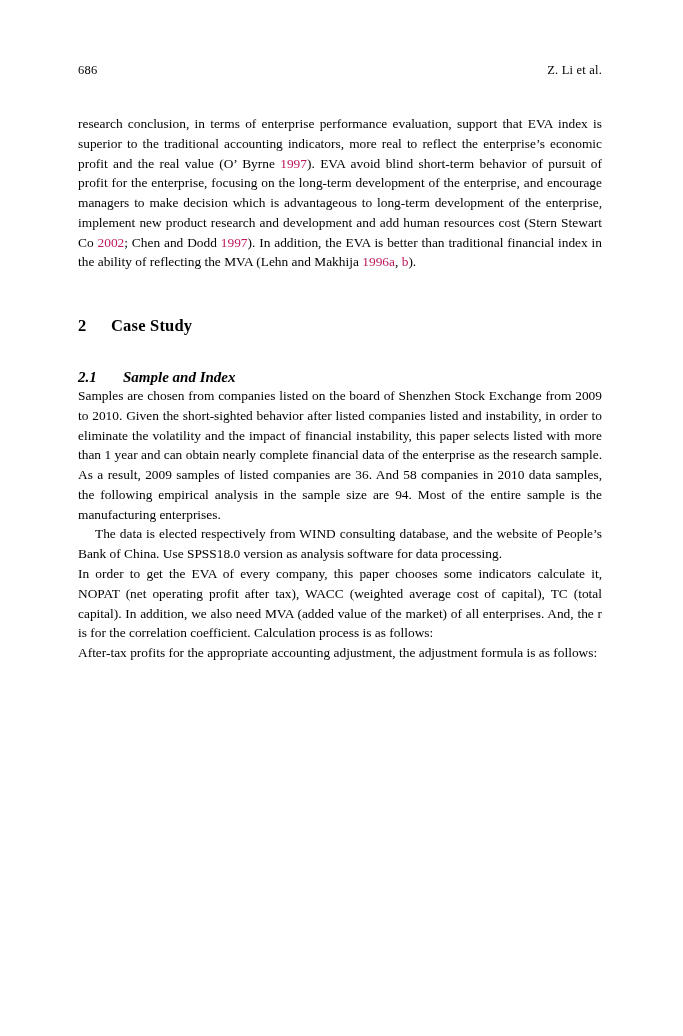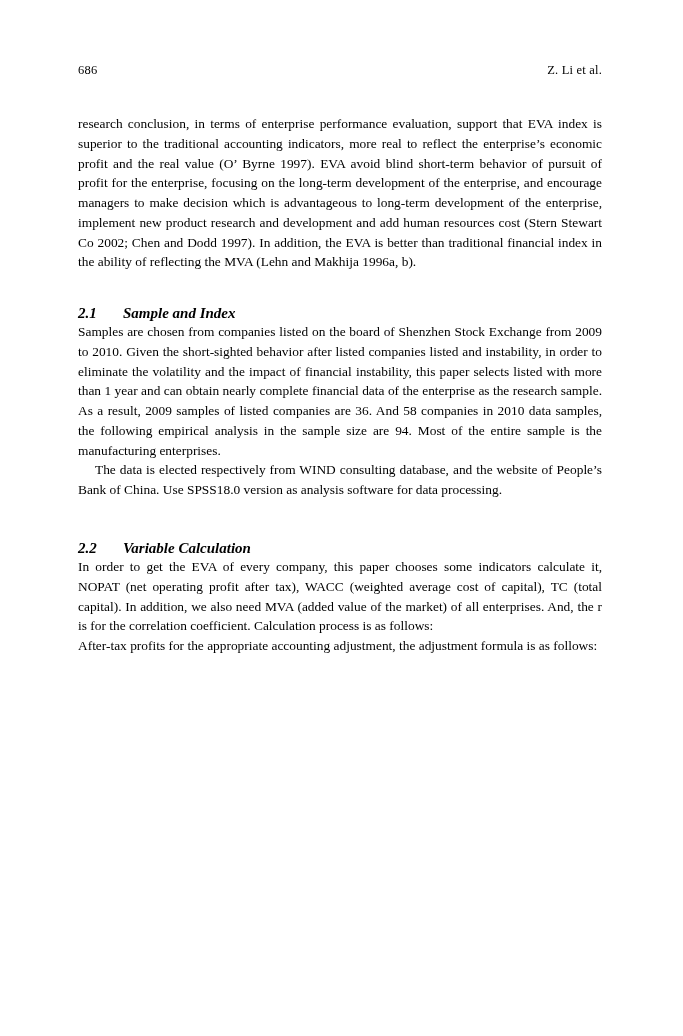--- a/index.html
+++ b/index.html
@@ -41,21 +41,21 @@
 
   p.body {
     font-size: 13.4px;
     line-height: 1.475;
     text-align: justify;
     margin: 0 0 0 0;
     hyphens: none;
   }
   p.indent { text-indent: 17px; }
 
-  .ref { color: #000000; }
+  .ref { color: #be185d; }
 
   h2.section {
     font-size: 16.5px;
     font-weight: bold;
     margin: 44px 0 0 0;
     letter-spacing: 0.2px;
   }
   h2.section .num { display: inline-block; width: 33px; }
 
   h3.subsection {
@@ -81,28 +81,28 @@
 <div class="page">
   <div class="content">
 
     <div class="runhead">
       <span class="folio">686</span>
       <span class="authors">Z. Li et al.</span>
     </div>
 
     <p class="body"><span>research conclusion, in terms of enterprise performance evaluation, support that EVA index is superior to the traditional accounting indicators, more real to reflect the enterprise’s economic profit and the real value (O’ Byrne </span><span class="ref">1997</span><span>). EVA avoid blind short-term behavior of pursuit of profit for the enterprise, focusing on the long-term development of the enterprise, and encourage managers to make decision which is advantageous to long-term development of the enterprise, implement new product research and development and add human resources cost (Stern Stewart Co </span><span class="ref">2002</span><span>; Chen and Dodd </span><span class="ref">1997</span><span>). In addition, the EVA is better than traditional financial index in the ability of reflecting the MVA (Lehn and Makhija </span><span class="ref">1996a</span><span>, </span><span class="ref">b</span><span>).</span></p>
 
+    <h2 class="section"><span class="num">2</span><span>Case Study</span></h2>
 
     <h3 class="subsection"><span class="num">2.1</span><span>Sample and Index</span></h3>
 
     <p class="body gap-after-head">Samples are chosen from companies listed on the board of Shenzhen Stock Exchange from 2009 to 2010. Given the short-sighted behavior after listed companies listed and instability, in order to eliminate the volatility and the impact of financial instability, this paper selects listed with more than 1 year and can obtain nearly complete financial data of the enterprise as the research sample. As a result, 2009 samples of listed companies are 36. And 58 companies in 2010 data samples, the following empirical analysis in the sample size are 94. Most of the entire sample is the manufacturing enterprises.</p>
 
     <p class="body indent">The data is elected respectively from WIND consulting database, and the website of People’s Bank of China. Use SPSS18.0 version as analysis software for data processing.</p>
 
-    <h3 class="subsection" style="margin-top:40px;"><span class="num">2.2</span><span>Variable Calculation</span></h3>
 
     <p class="body gap-after-head">In order to get the EVA of every company, this paper chooses some indicators calculate it, NOPAT (net operating profit after tax), WACC (weighted average cost of capital), TC (total capital). In addition, we also need MVA (added value of the market) of all enterprises. And, the r is for the correlation coefficient. Calculation process is as follows:</p>
 
 
     <p class="body gap-after-head">After-tax profits for the appropriate accounting adjustment, the adjustment formula is as follows:</p>
 
   </div>
 </div>
 
 </body></html>

